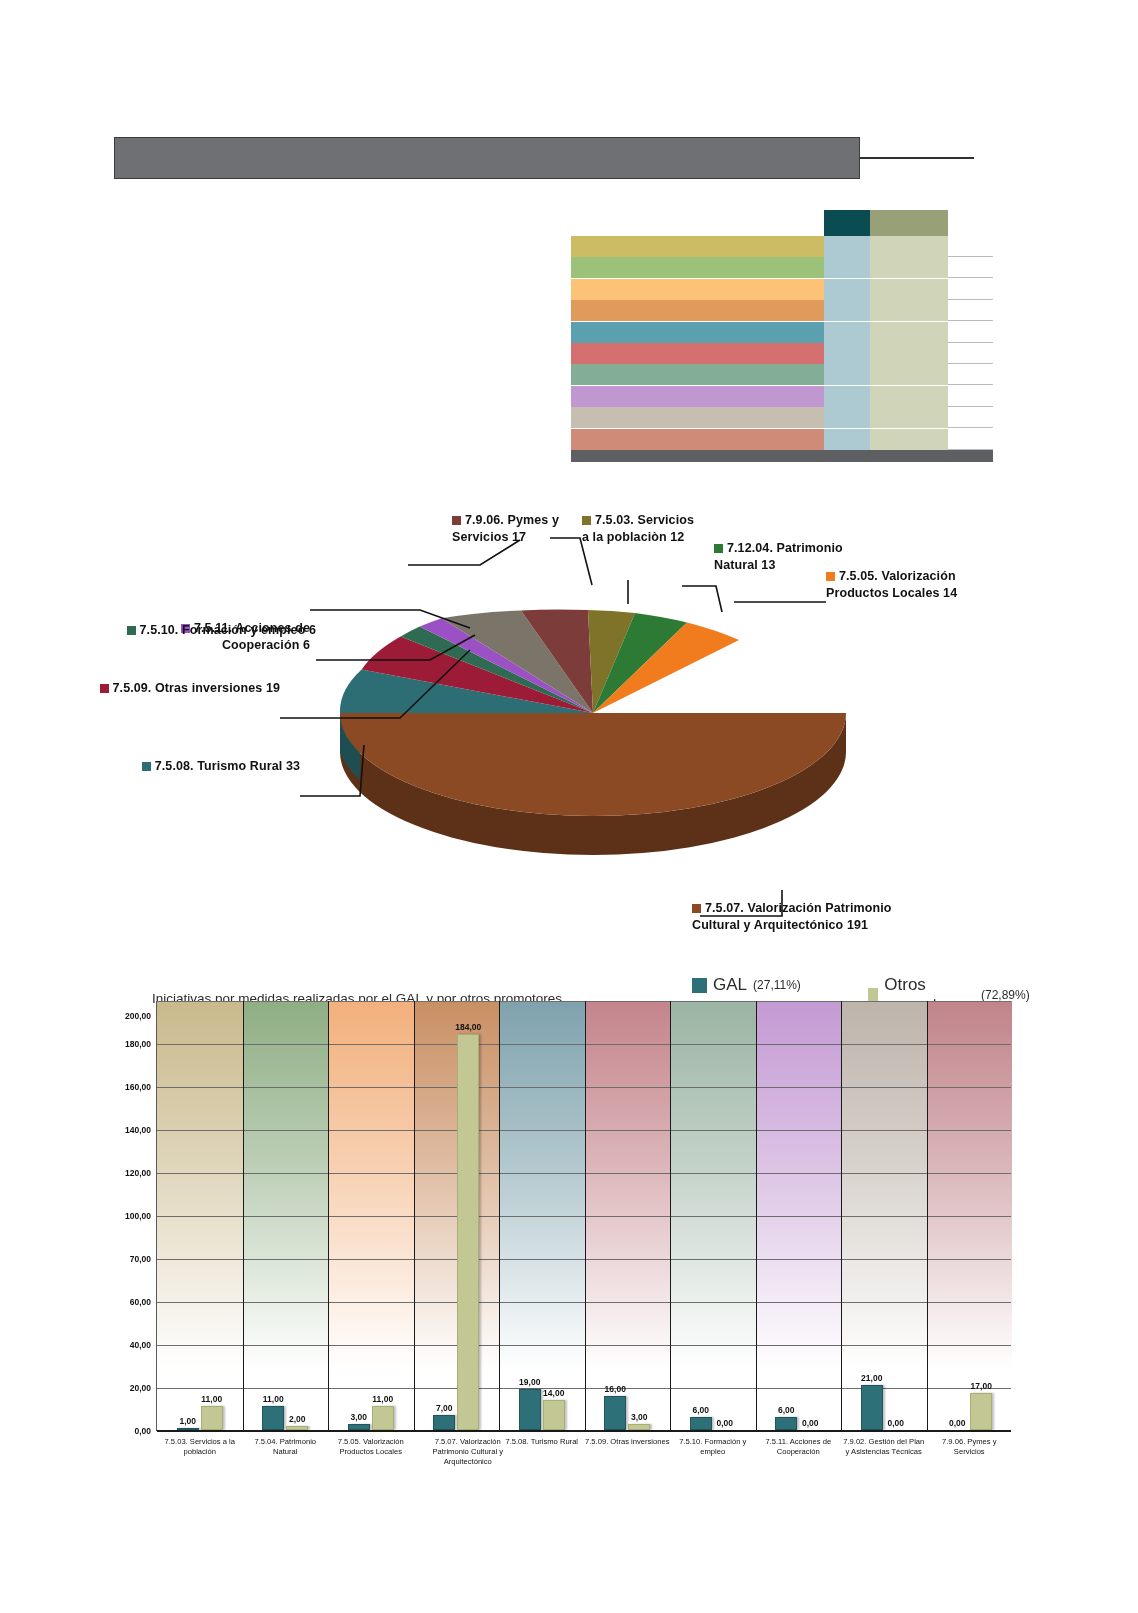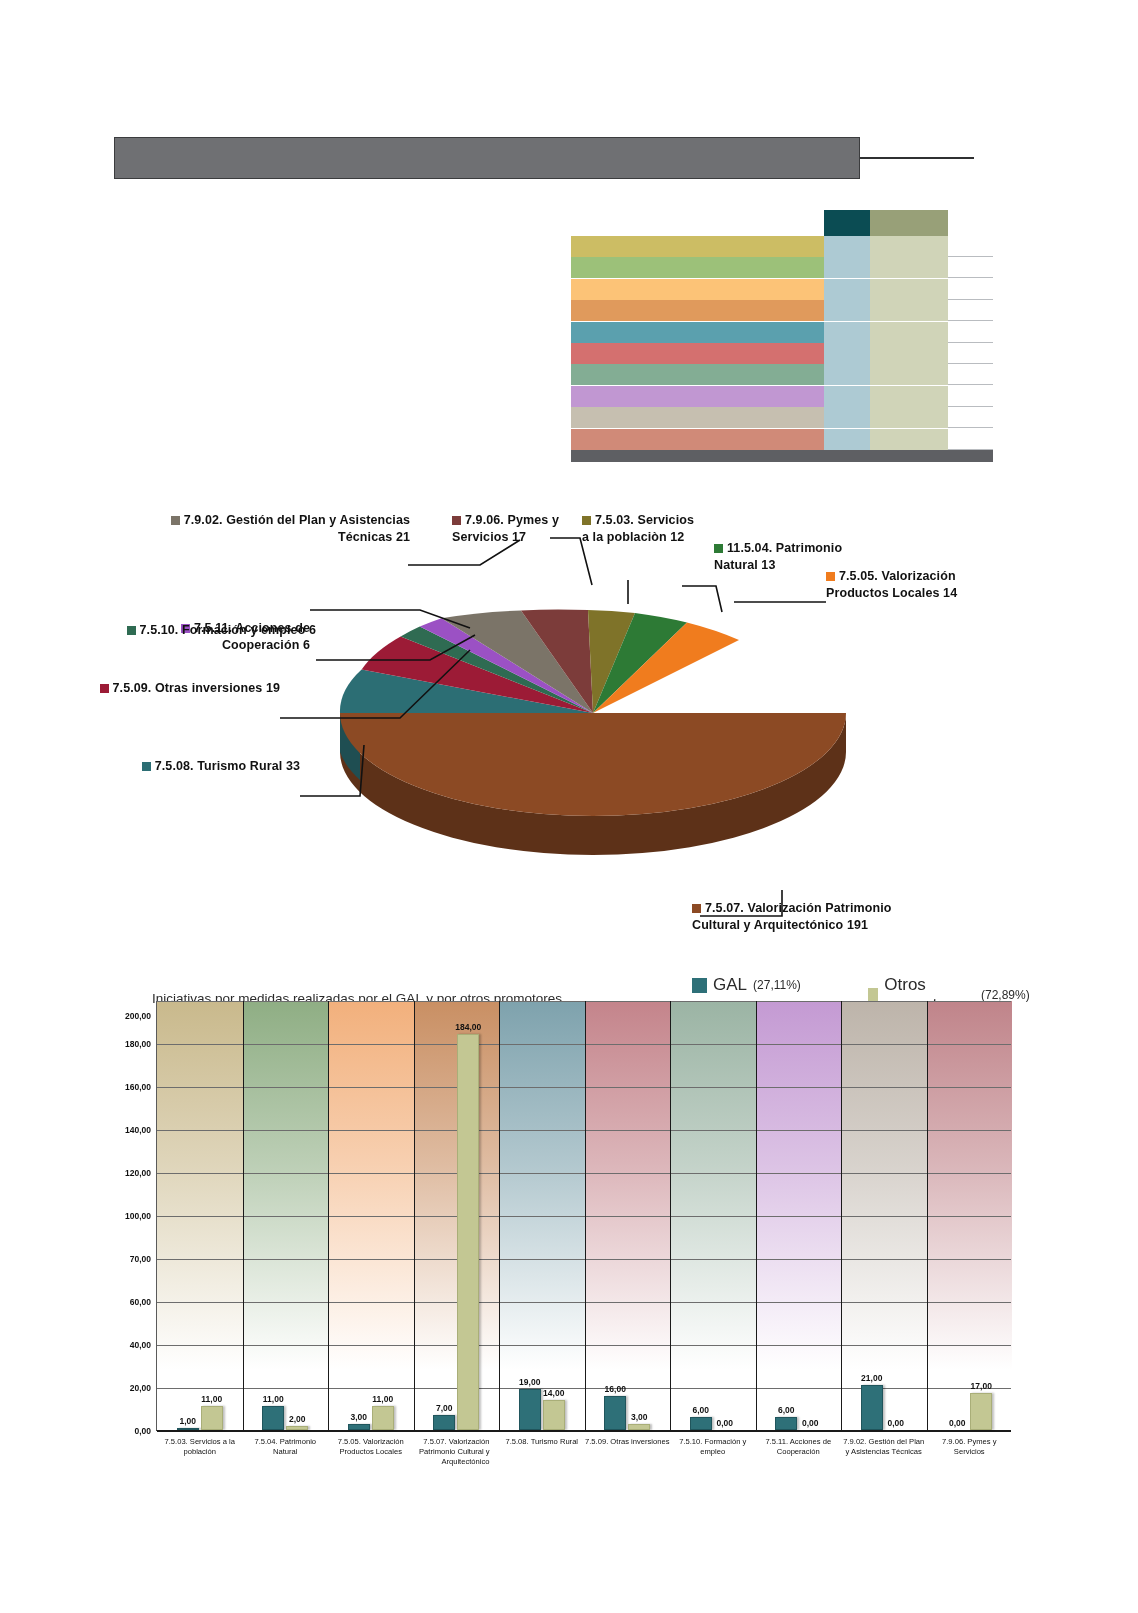--- a/index.html
+++ b/index.html
@@ -179,31 +179,28 @@
         <path d="M280,718 L400,718 L470,650" transform="translate(0,-490)"></path>
         <path d="M300,796 L360,796 L364,745" transform="translate(0,-490)"></path>
         <path d="M550,538 L580,538 L592,585" transform="translate(0,-490)"></path>
         <path d="M628,580 L628,604" transform="translate(0,-490)"></path>
         <path d="M682,586 L716,586 L722,612" transform="translate(0,-490)"></path>
         <path d="M734,602 L826,602" transform="translate(0,-490)"></path>
         <path d="M782,890 L782,916 L700,916" transform="translate(0,-490)"></path>
       </g>
     </svg>
 
-    <div class="plabel r" id="lbl-gestion" style="left:160px;top:22px;width:250px;">
-      <span class="sw" style="background:#7b7468"></span><span>7.9.02. Gestión del Plan y Asistencias Técnicas 21</span>
-    </div>
     <div class="plabel l" id="lbl-pymes" style="left:452px;top:22px;width:120px;">
       <span class="sw" style="background:#7c3c3a"></span><span>7.9.06. Pymes y Servicios 17</span>
     </div>
     <div class="plabel l" id="lbl-servicios" style="left:582px;top:22px;width:122px;">
       <span class="sw" style="background:#7f7329"></span><span>7.5.03. Servicios a la poblaciòn 12</span>
     </div>
     <div class="plabel l" id="lbl-patnat" style="left:714px;top:50px;width:132px;">
-      <span class="sw" style="background:#2d7a35"></span><span>11.5.04. Patrimonio Natural 13</span>
+      <span class="sw" style="background:#2d7a35"></span><span>7.12.04. Patrimonio Natural 13</span>
     </div>
     <div class="plabel l" id="lbl-prodloc" style="left:826px;top:78px;width:165px;">
       <span class="sw" style="background:#f07c1e"></span><span>7.5.05. Valorización Productos Locales 14</span>
     </div>
     <div class="plabel r" id="lbl-coop" style="left:110px;top:82px;width:200px;margin-top:48px;">
       <span class="sw" style="background:#9b51c4"></span><span>7.5.11. Acciones de Cooperación 6</span>
     </div>
     <div class="plabel r" id="lbl-form" style="left:116px;top:132px;width:200px;">
       <span class="sw" style="background:#2f6b52"></span><span>7.5.10. Formación y empleo 6</span>
     </div>
@@ -286,21 +283,21 @@
         <div class="xlab" style="left: 85.5px; width: 85.5px;">7.5.04. Patrimonio Natural</div>
         <div class="bar gal" style="left: 190.75px; width: 22px; height: 6.45px;"></div>
         <div class="vlab" style="left: 201.75px; top: 410.55px;">3,00</div>
         <div class="bar otros" style="left: 214.75px; width: 22px; height: 23.65px;"></div>
         <div class="vlab" style="left: 225.75px; top: 393.35px;">11,00</div>
         <div class="xlab" style="left: 171px; width: 85.5px;">7.5.05. Valorización Productos Locales</div>
         <div class="bar gal" style="left: 276.25px; width: 22px; height: 15.05px;"></div>
         <div class="vlab" style="left: 287.25px; top: 401.95px;">7,00</div>
         <div class="bar otros" style="left: 300.25px; width: 22px; height: 395.6px;"></div>
         <div class="vlab" style="left: 311.25px; top: 21.4px;">184,00</div>
-        <div class="xlab" style="left: 247px; width: 85.5px; text-align: right;">7.5.07. Valorización Patrimonio Cultural y Arquitectónico</div>
+        <div class="xlab" style="left: 268px; width: 85.5px;">7.5.07. Valorización Patrimonio Cultural y Arquitectónico</div>
         <div class="bar gal" style="left: 361.75px; width: 22px; height: 40.85px;"></div>
         <div class="vlab" style="left: 372.75px; top: 376.15px;">19,00</div>
         <div class="bar otros" style="left: 385.75px; width: 22px; height: 30.1px;"></div>
         <div class="vlab" style="left: 396.75px; top: 386.9px;">14,00</div>
         <div class="xlab" style="left: 342px; width: 85.5px;">7.5.08. Turismo Rural</div>
         <div class="bar gal" style="left: 447.25px; width: 22px; height: 34.4px;"></div>
         <div class="vlab" style="left: 458.25px; top: 382.6px;">16,00</div>
         <div class="bar otros" style="left: 471.25px; width: 22px; height: 6.45px;"></div>
         <div class="vlab" style="left: 482.25px; top: 410.55px;">3,00</div>
         <div class="xlab" style="left: 427.5px; width: 85.5px;">7.5.09. Otras inversiones</div>

